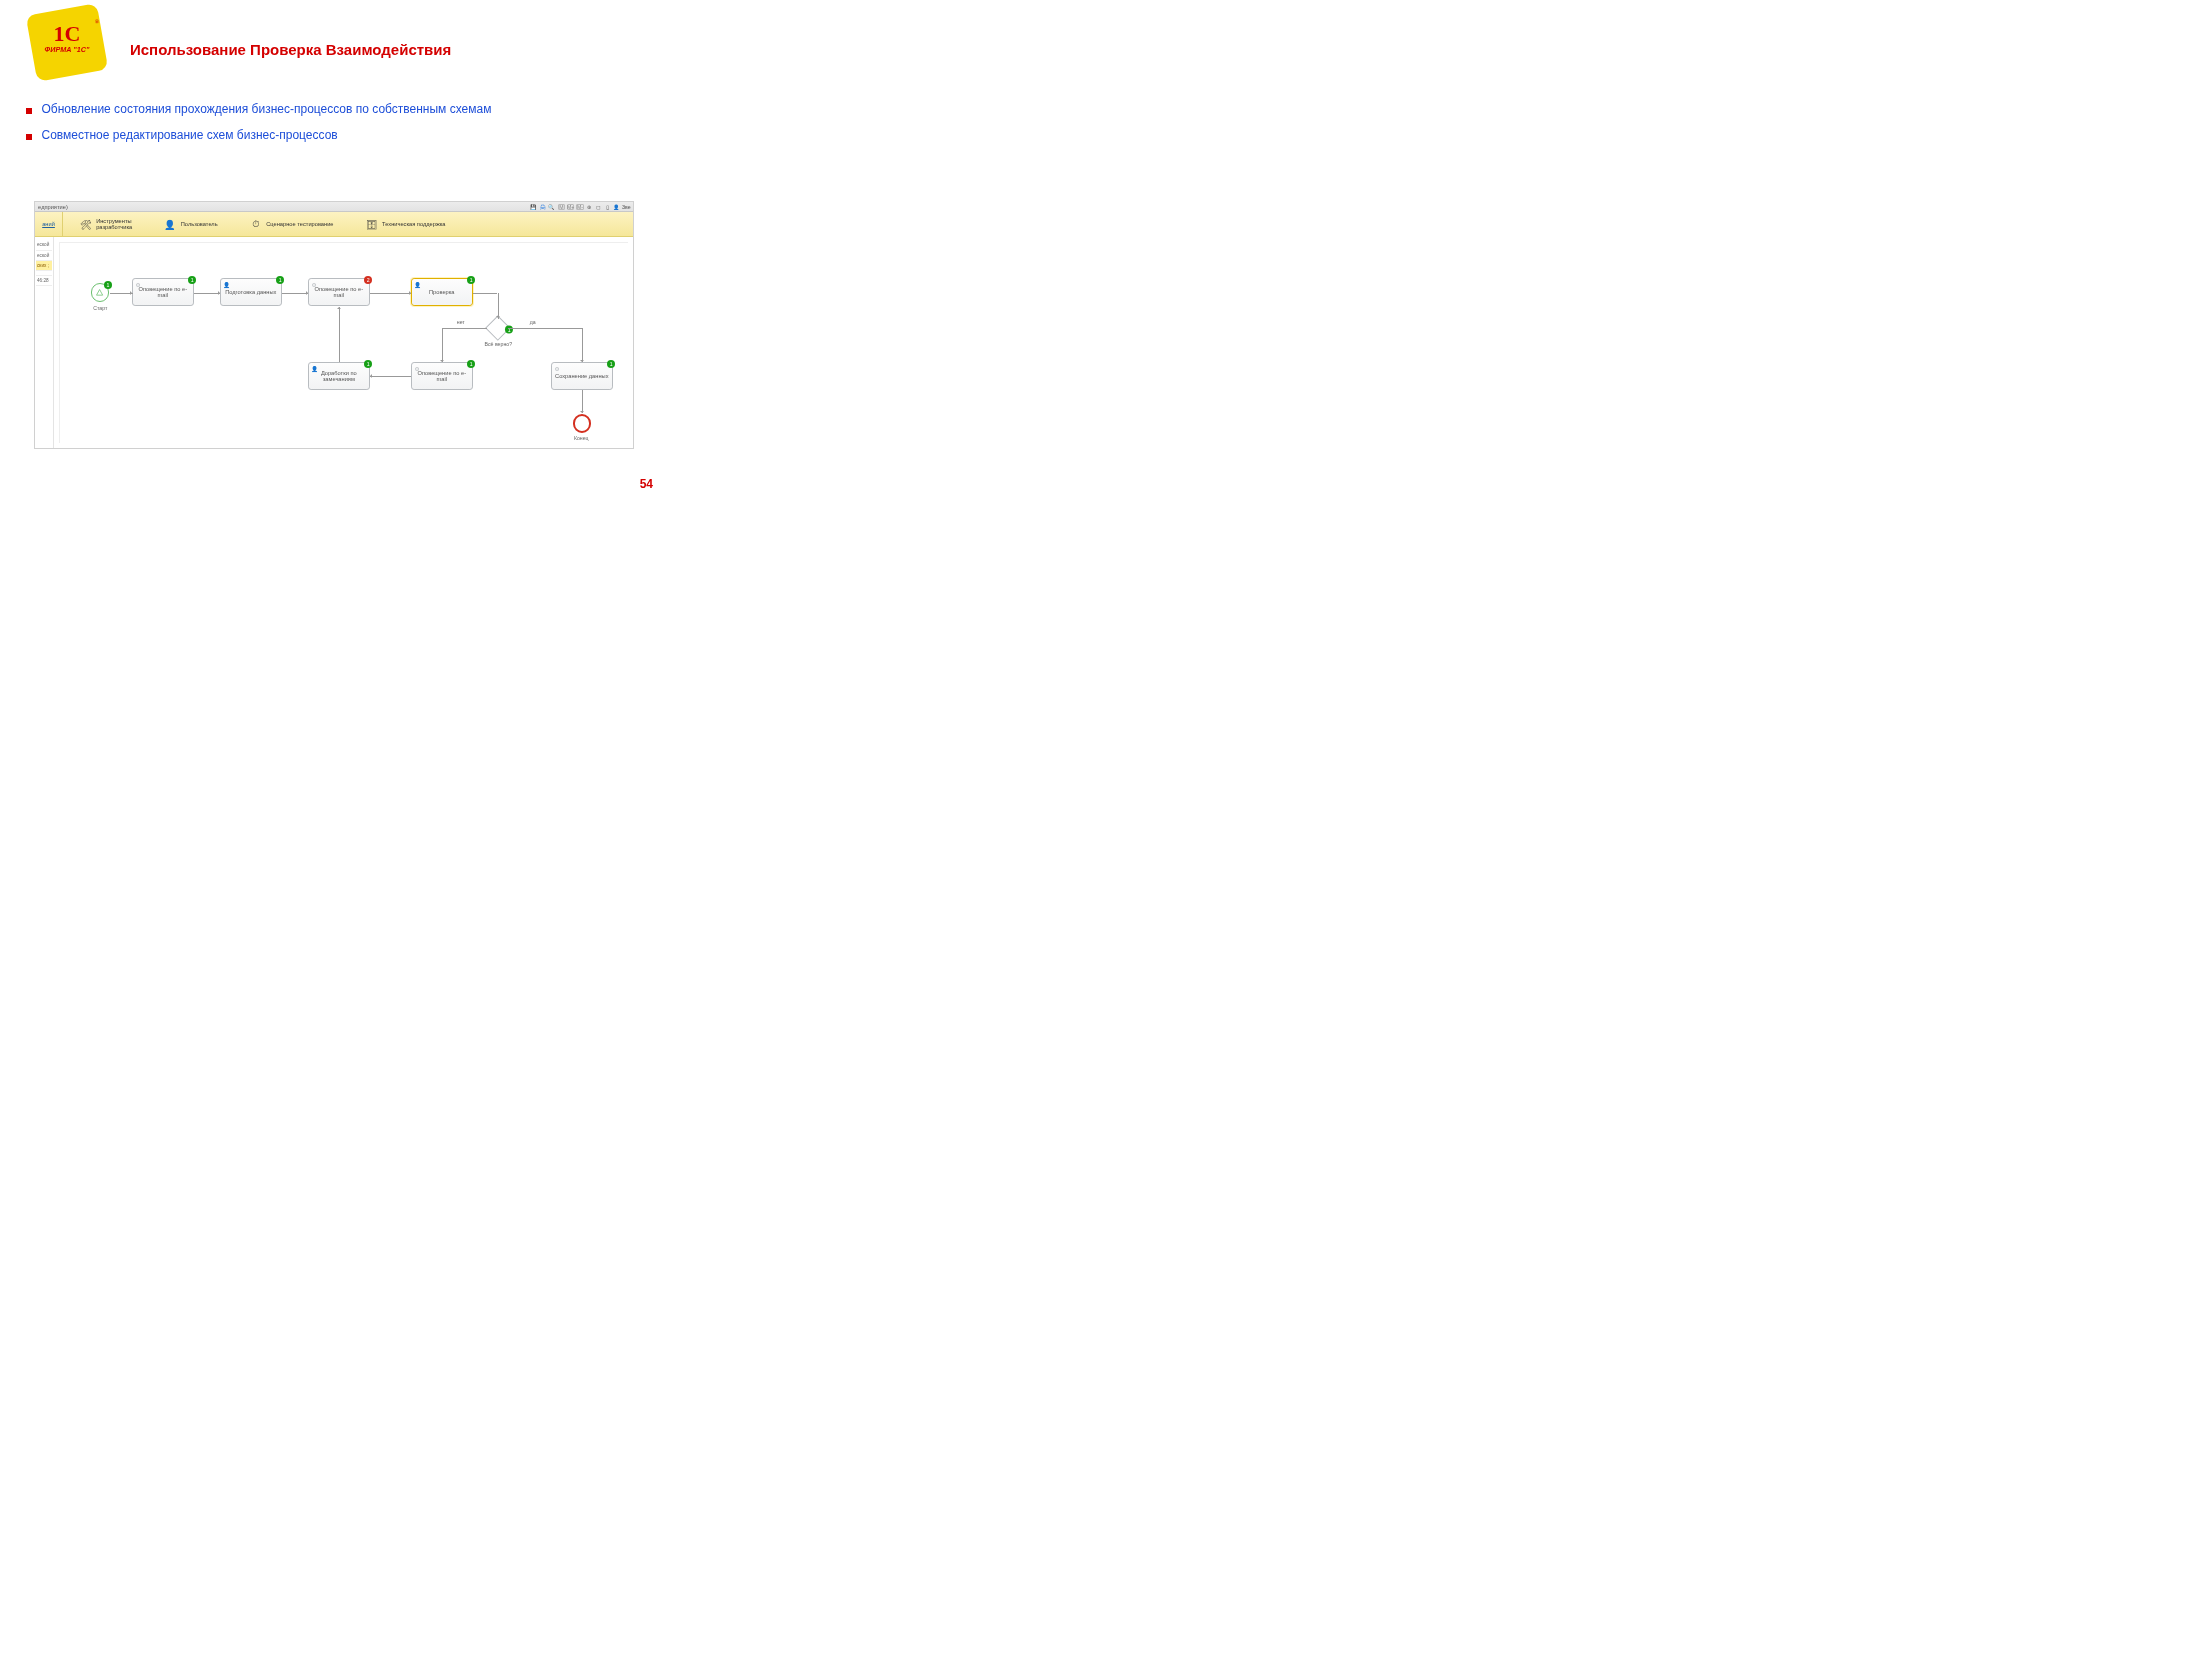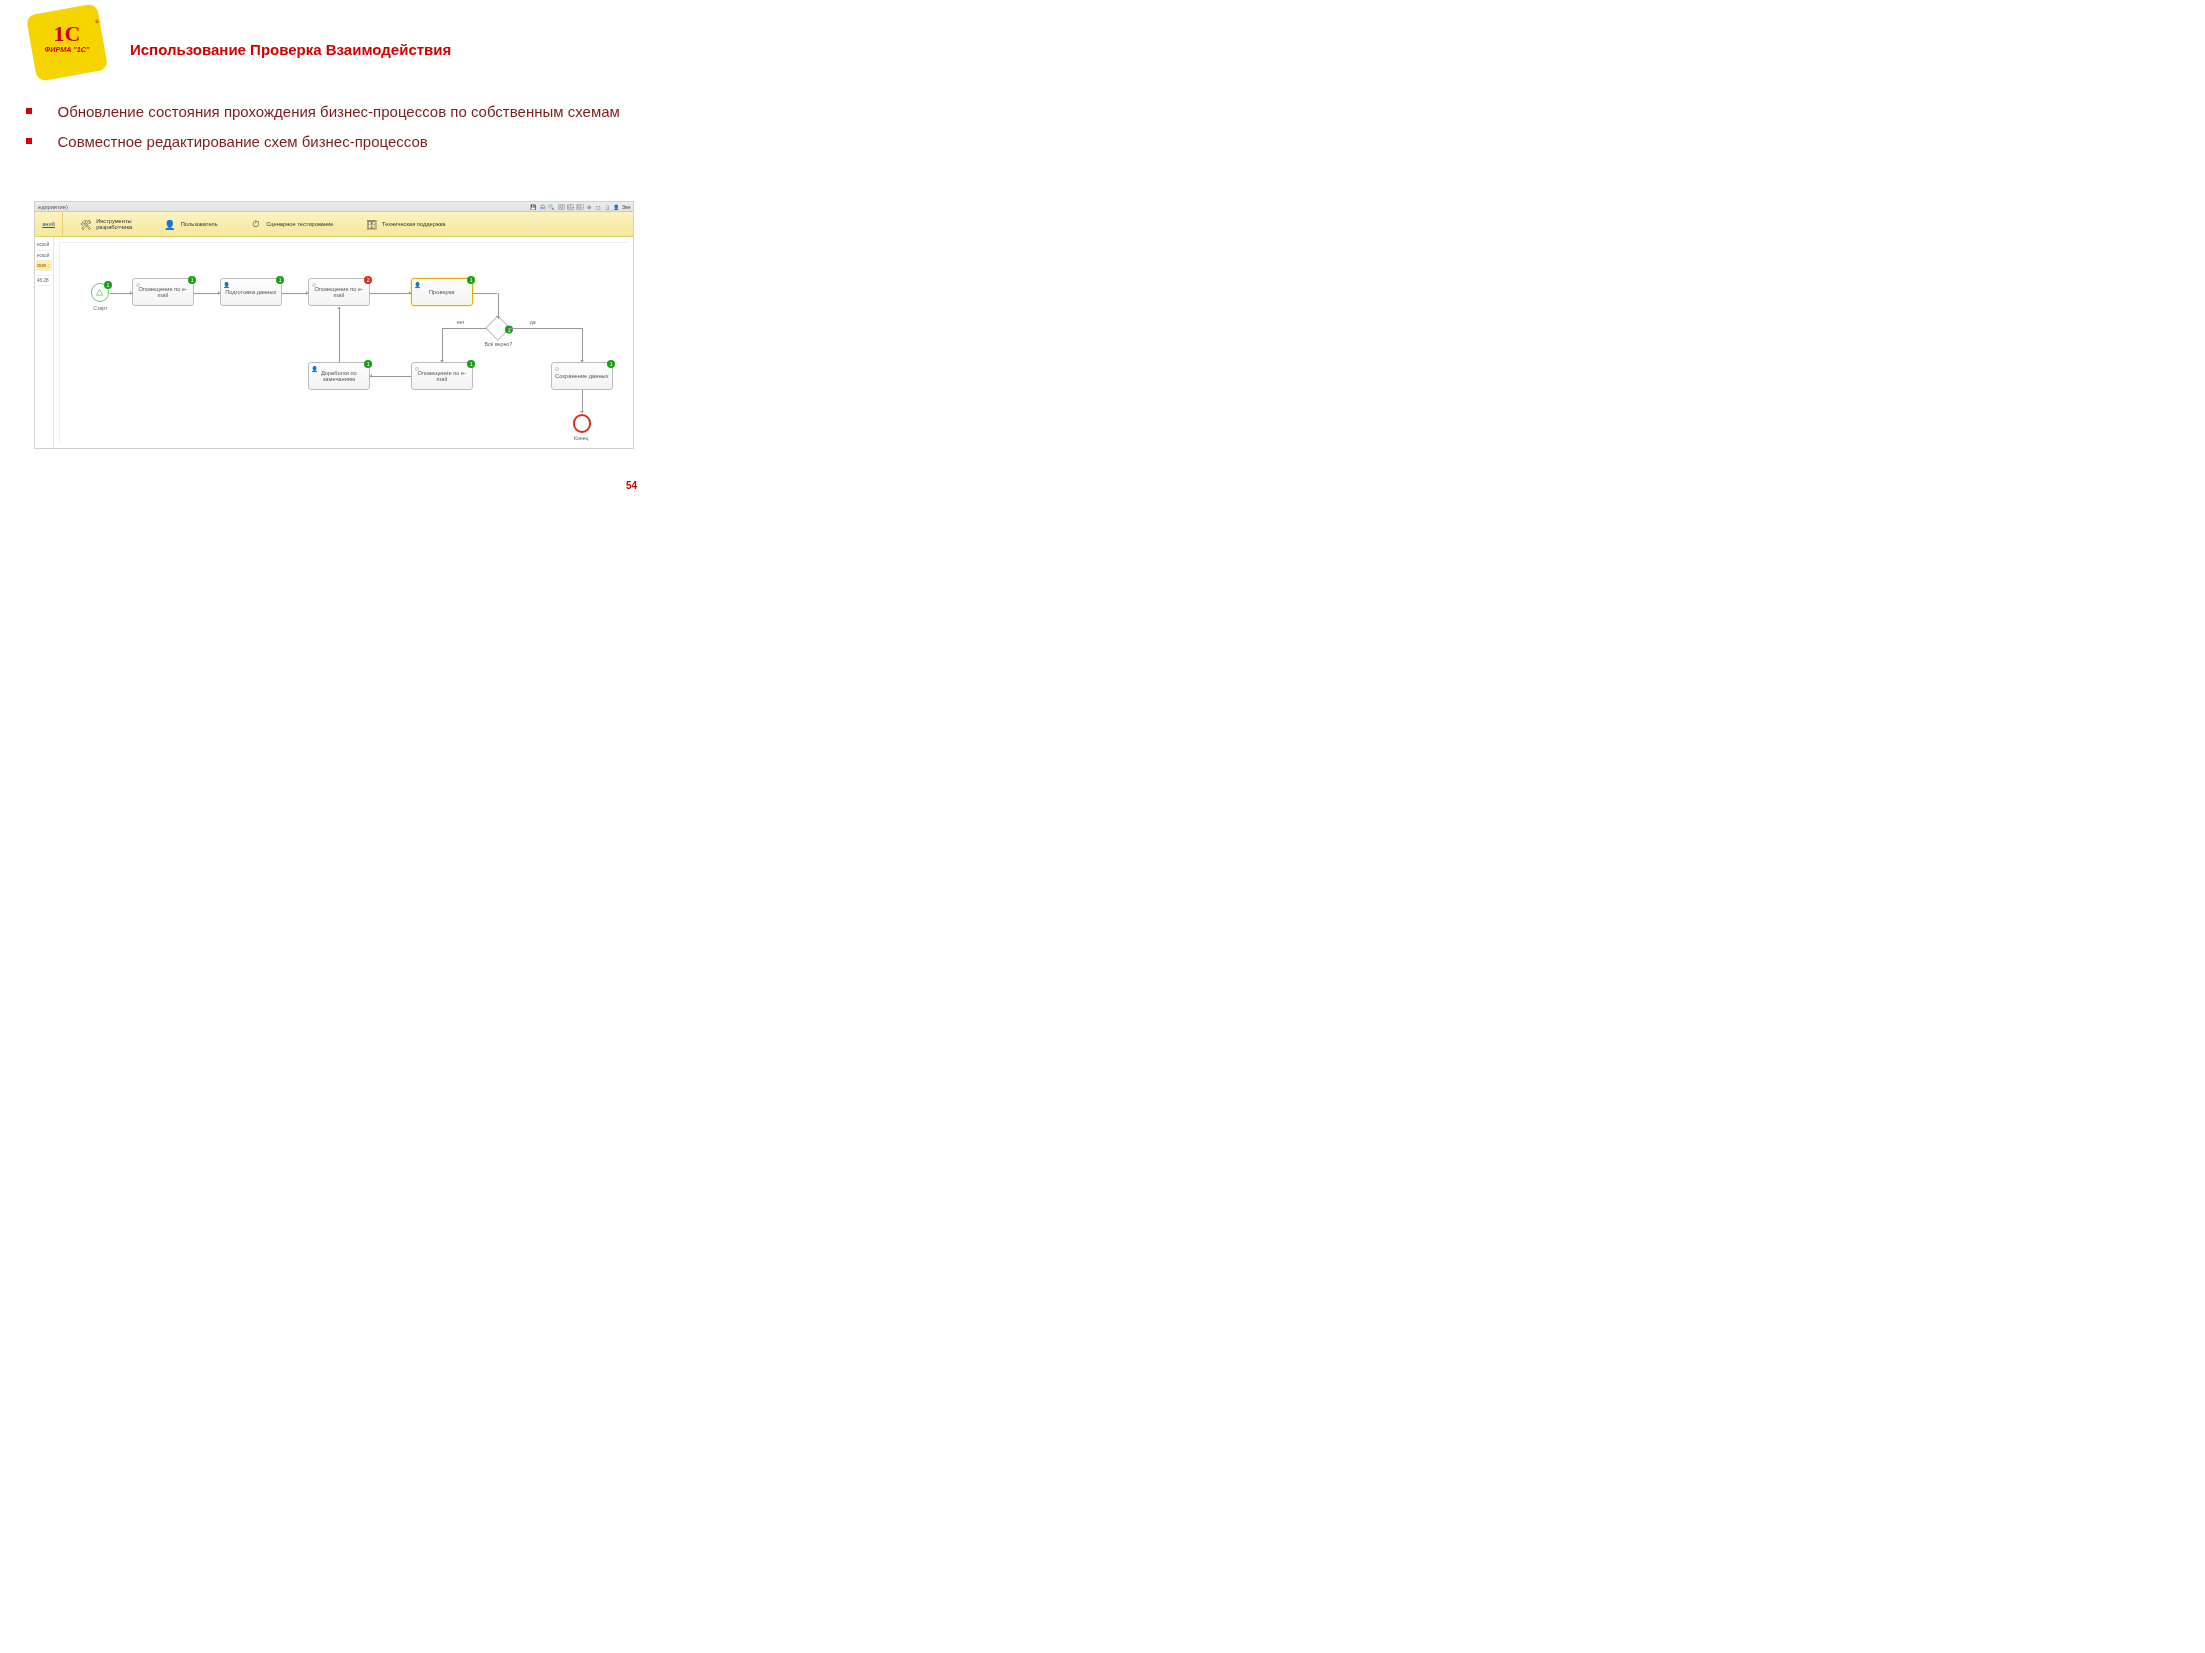--- a/index.html
+++ b/index.html
@@ -30,21 +30,21 @@
     font-size:15px; font-weight:bold; color:#D40000;
   }
 
   
   .bullets { position:absolute; left:26px; top:102px; right:20.7px; }
   .bullet { display:flex; margin-bottom:10.3px; }
   .bullet .sq {
     width:6.2px; height:6.2px; background:#D40000; margin-top:6.2px; margin-right:9.3px;
     flex:0 0 6.2px;
   }
-  .bullet .txt { font-size:15px; line-height:1.3; color:#7f1d1d;margin-left:16px; }
+  .bullet .txt { font-size:12px; line-height:1.3; color:#1d4ed8; }
 
   
   .shot {
     position:absolute; left:34px; top:201px; width:600px; height:248px;
     border:0.5px solid #d0d0d0; background:#fff;
     font-family:"Segoe UI", Tahoma, Arial; font-size:5.7px; color:#333;
   }
   .shot-titlebar {
     height:10.3px; line-height:10.3px; padding:0 3.1px;
     background:linear-gradient(#ececec,#e3e3e3);
@@ -144,22 +144,22 @@
   .ar {
     position:absolute; width:0; height:0;
     border:2.1px solid transparent;
   }
   .ar.r { border-left-color:#999; }
   .ar.l { border-right-color:#999; }
   .ar.d { border-top-color:#999; }
   .ar.u { border-bottom-color:#999; }
 
   .page-no {
-    position:absolute; right:25px; bottom:5.2px; color:#D40000;
-    font-weight:bold; font-size:10px;
+    position:absolute; right:9px; bottom:5.2px; color:#D40000;
+    font-weight:bold; font-size:12px;
   }
 </style>
 </head>
 <body>
 
 <div class="logo-shape"></div>
 <div class="logo-text">
   <div class="logo-main">
     <span>1С</span>
     <span class="logo-sup">®</span>

